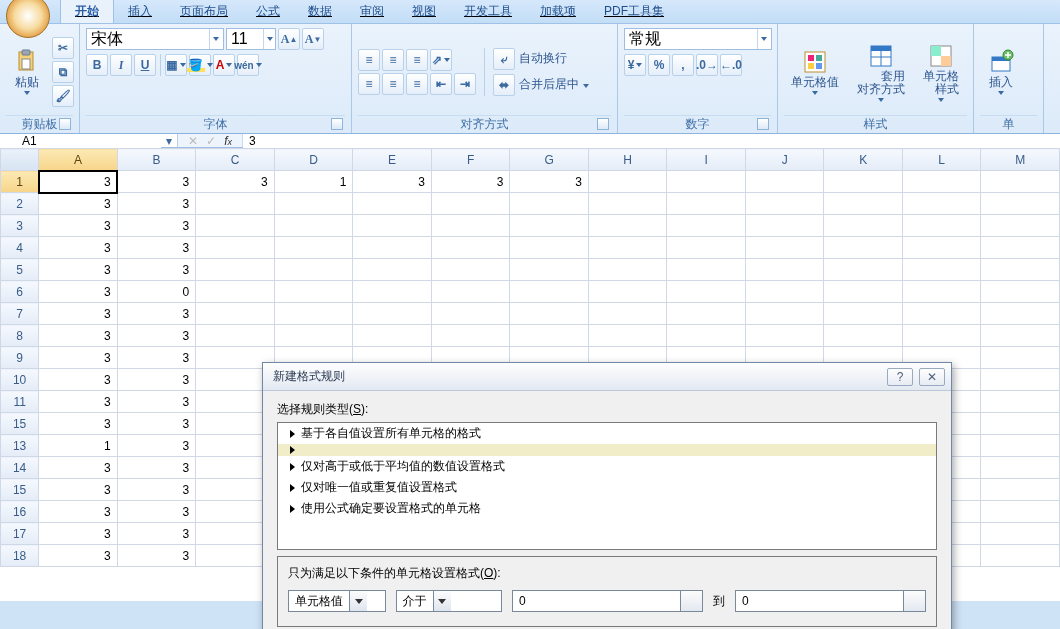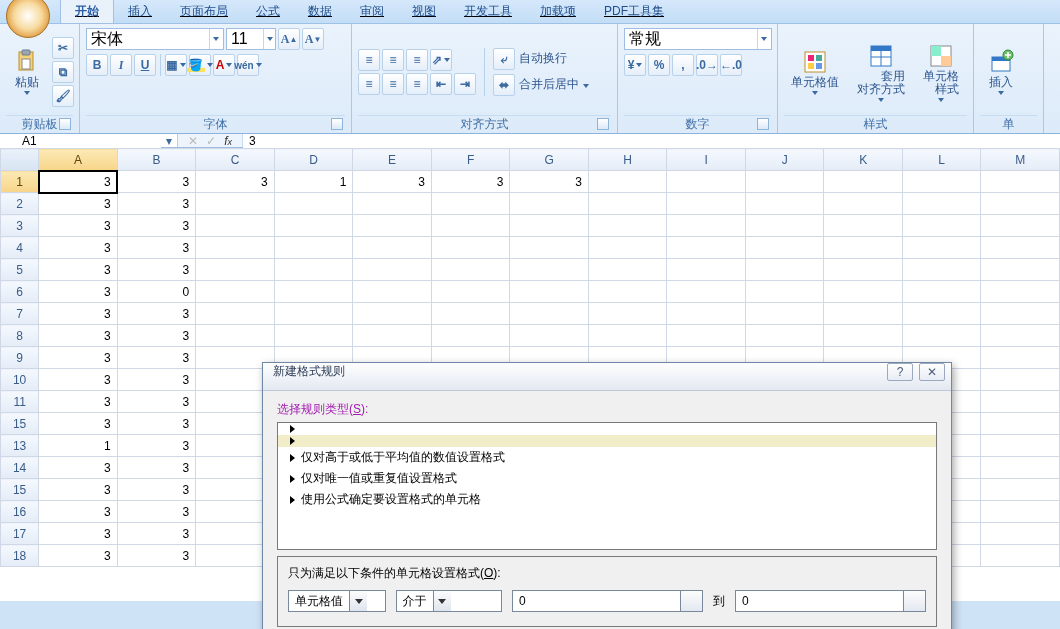--- a/index.html
+++ b/index.html
@@ -49,25 +49,25 @@
   table.sheet th,table.sheet td{border:1px solid #d0d7e5;height:22px;padding:0;}
   table.sheet th{background:linear-gradient(#f5f9fe,#e4ecf7);color:#3a5c88;font-weight:normal;}
   table.sheet th.corner{width:38px;background:linear-gradient(#eaf1fa,#d7e4f3);}
   table.sheet td{text-align:right;padding-right:6px;}
   table.sheet td.rowhdr{background:linear-gradient(#f5f9fe,#e4ecf7);text-align:center;color:#3a5c88;padding:0;}
   table.sheet th.active,table.sheet td.rowhdr.active{background:linear-gradient(#fce9b4,#f7d58a);color:#5c4510;}
   td.sel{background:#fff;outline:2px solid #000;outline-offset:-1px;}
 
   
   .dialog{position:absolute;left:262px;top:214px;width:690px;height:405px;background:#f0f0f0;border:1px solid #6f88a5;box-shadow:2px 3px 8px rgba(0,0,0,.35);}
-  .dlg-title{height:28px;background:linear-gradient(#fefefe,#e3e9f2);border-bottom:1px solid #bcc8d8;display:flex;align-items:flex-start;justify-content:space-between;padding:0 6px 0 10px;color:#2c3c56;}
+  .dlg-title{height:28px;background:linear-gradient(#fefefe,#e3e9f2);border-bottom:1px solid #bcc8d8;display:flex;align-items:center;justify-content:space-between;padding:0 6px 0 10px;color:#2c3c56;}
   .dlg-tbtns{display:flex;gap:6px;}
   .dlg-tbtn{width:26px;height:18px;border:1px solid #9aa9be;border-radius:2px;background:linear-gradient(#fefefe,#e7ecf4);display:flex;align-items:center;justify-content:center;color:#4e5f7a;font-family:Arial;}
   .dlg-body{padding:8px 14px;}
-  .sect-label{margin:2px 0 4px 0;color:#a21caf;}
+  .sect-label{margin:2px 0 4px 0;color:#000000;}
   .rule-list{border:1px solid #7a7a7a;background:#fff;height:128px;overflow:hidden;}
   .rule-item{padding:2px 12px;display:flex;align-items:center;gap:6px;}
   .rule-item.selected{background:#f1edc8;}
   .tri{width:0;height:0;border-top:4px solid transparent;border-bottom:4px solid transparent;border-left:5px solid #000;}
   .edit-box{border:1px solid #7a7a7a;background:#f0f0f0;padding:8px 10px 14px 10px;margin-top:6px;}
   .edit-row{display:flex;align-items:center;gap:10px;margin-top:8px;}
   .sel-combo{display:flex;background:#fff;border:1px solid #7a889c;height:22px;}
   .sel-combo span{padding:0 6px;display:flex;align-items:center;}
   .sel-combo .carrow{width:18px;border-left:1px solid #7a889c;background:linear-gradient(#fcfcfc,#dfe5ef);display:flex;align-items:center;justify-content:center;}
   .sel-combo .carrow::after{content:"";width:0;height:0;border-left:4px solid transparent;border-right:4px solid transparent;border-top:5px solid #333;}
@@ -614,20 +614,21 @@
         <div class="dlg-tbtn">✕</div>
       </div>
     </div>
     <div class="dlg-body">
       <div class="sect-label">
         <span>选择规则类型(</span><u class="acc">S</u><span>):</span>
       </div>
       <div class="rule-list" id="rulelist">
           <div class="rule-item">
             <div class="tri"></div>
+            <span>基于各自值设置所有单元格的格式</span>
           </div>
           <div class="rule-item selected">
             <div class="tri"></div>
           </div>
           <div class="rule-item">
             <div class="tri"></div>
             <span>仅对高于或低于平均值的数值设置格式</span>
           </div>
           <div class="rule-item">
             <div class="tri"></div>

